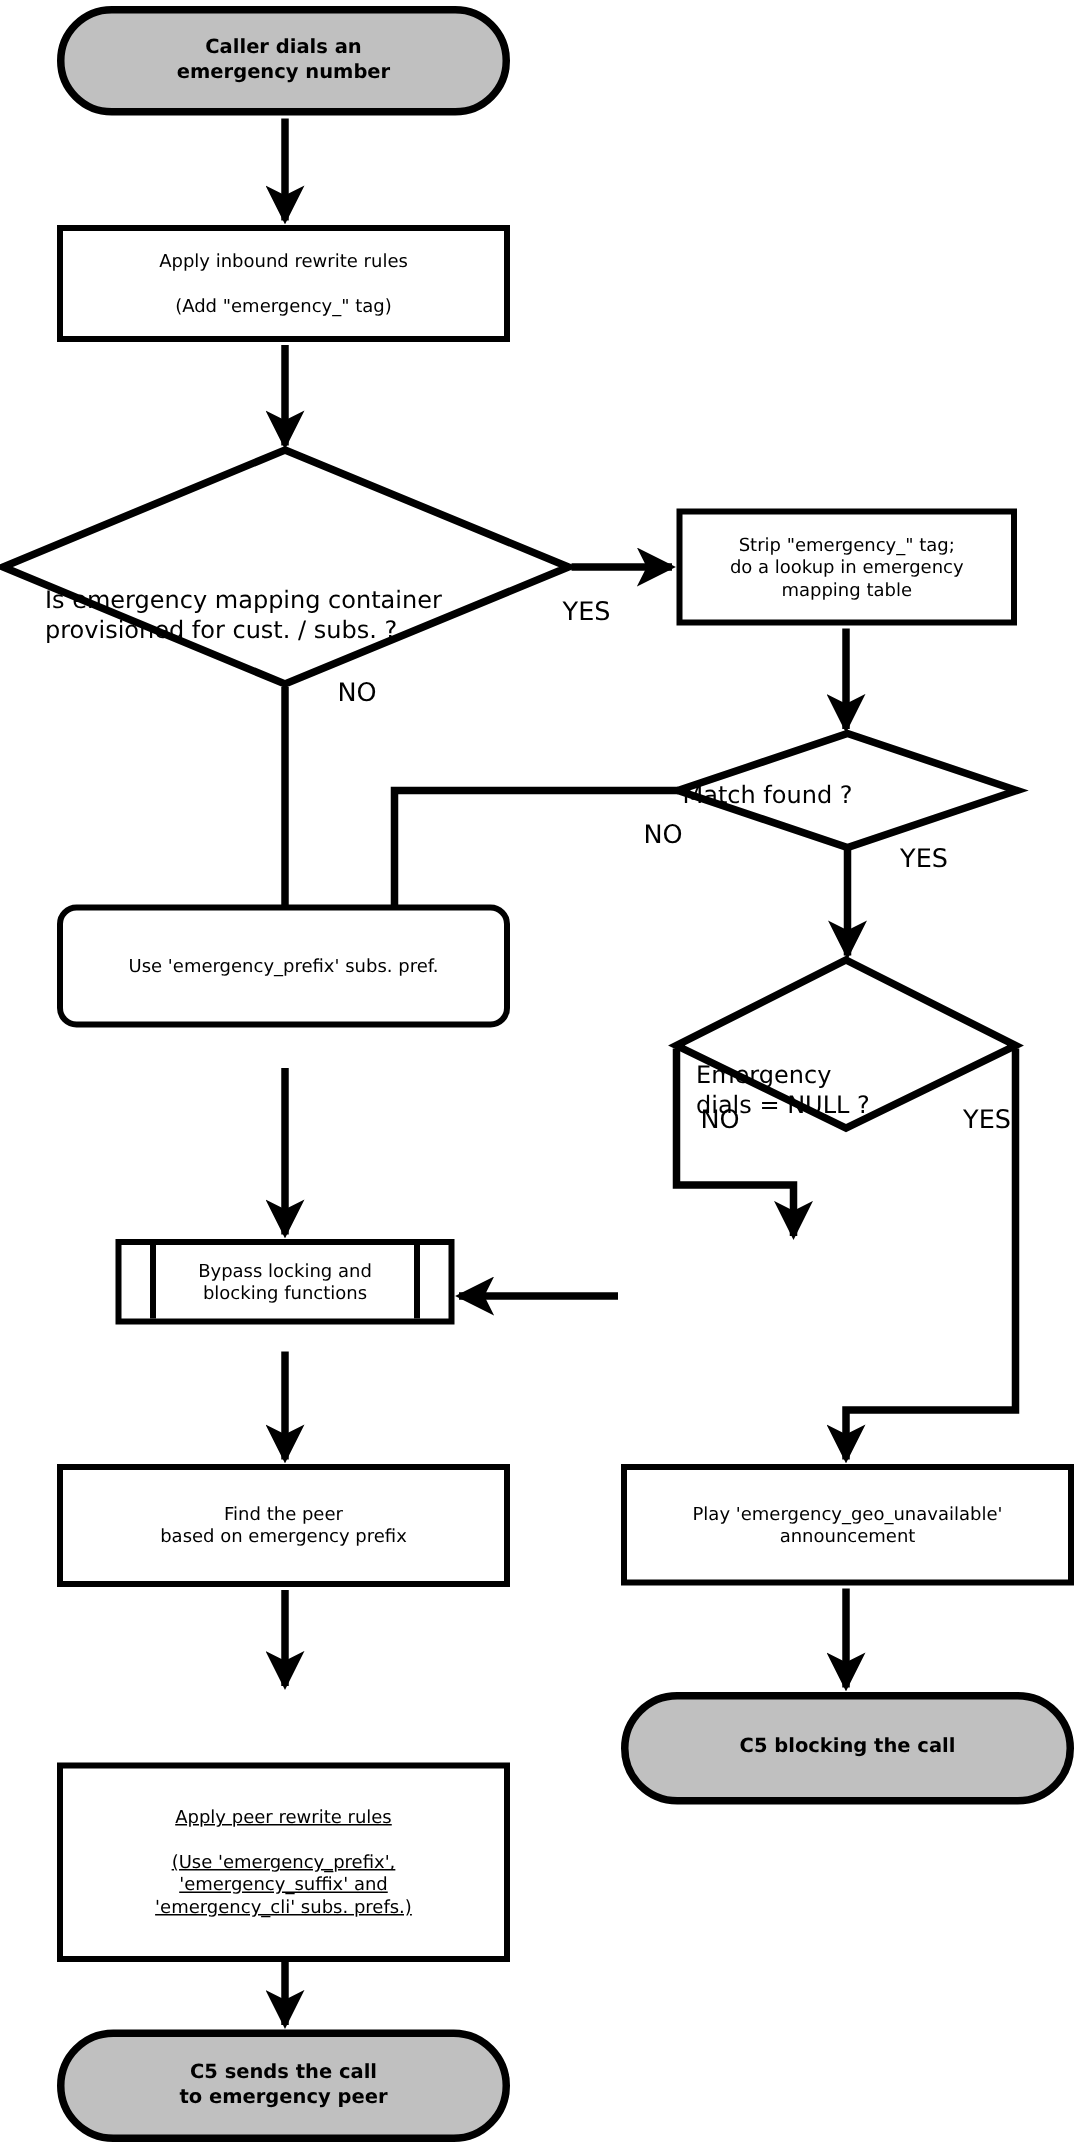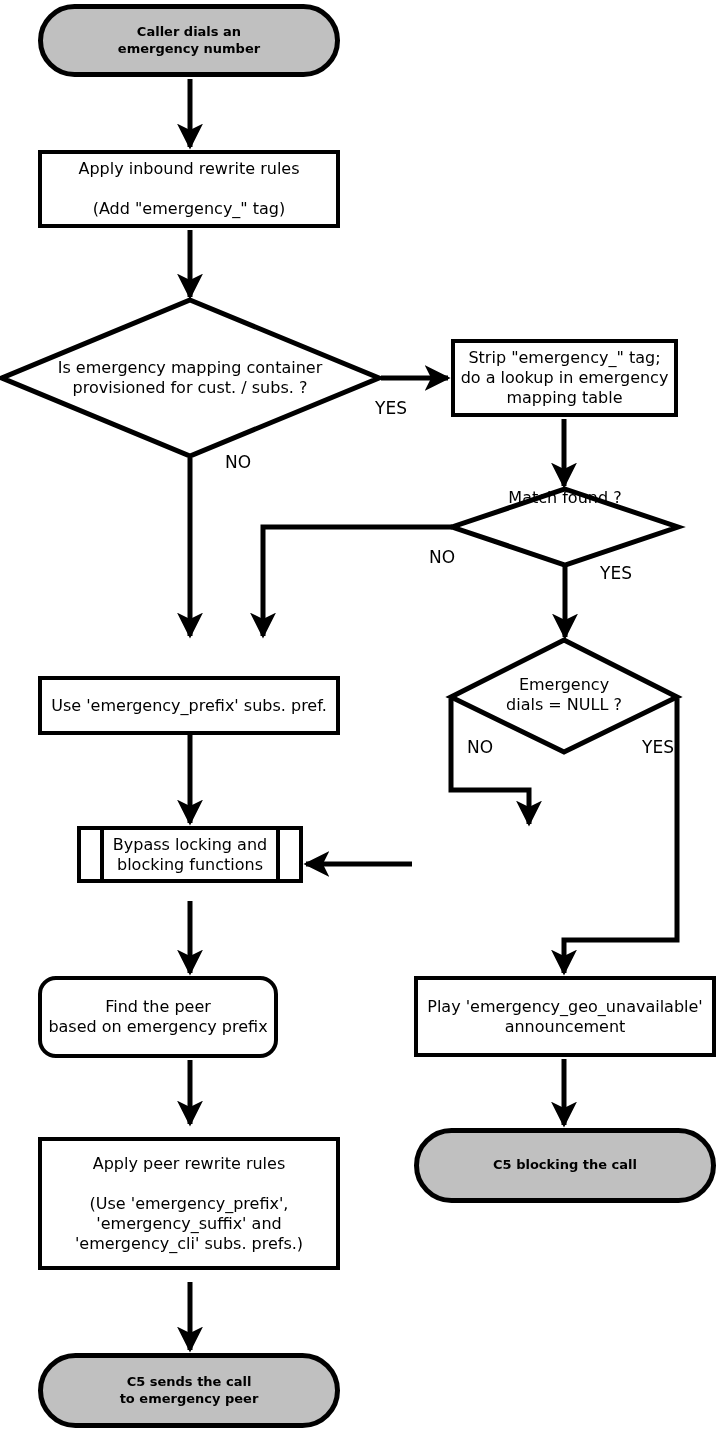--- a/index.html
+++ b/index.html
@@ -18,21 +18,21 @@
 
   .node {
     position: absolute;
     box-sizing: border-box;
     display: flex;
     align-items: center;
     justify-content: center;
     text-align: center;
     background: var(--process-fill, #ffffff);
     border: 4px solid var(--line, #000000);
-    font-size: 16px;
+    font-size: 12px;
     line-height: 1.25;
     white-space: pre-line;
   }
   .terminal {
     border-width: 5px;
     border-radius: 38px;
     background: var(--terminal-fill, #c0c0c0);
     font-weight: bold;
     font-size: 13px;
   }
@@ -42,25 +42,25 @@
     top: 0; bottom: 0;
     width: 4px;
     background: var(--line, #000000);
   }
   .predef::before { left: 19px; }
   .predef::after  { right: 19px; }
 
   .diamond-label {
     position: absolute;
     transform: translate(-50%, -50%);
-    text-align: center;
     font-size: 16px;
     line-height: 1.25;
     white-space: pre-line;
     background: transparent;
+    margin-top: 32px;
   }
   .edge-label {
     position: absolute;
     transform: translate(-50%, -50%);
     font-size: 17px;
     background: transparent;
   }
 </style>
 </head>
 <body>
@@ -104,36 +104,36 @@
 
   <div class="diamond-label" style="left:190px; top:378px; width:320px;">Is emergency mapping container
 provisioned for cust. / subs. ?</div>
 
   <div class="node" style="left:451px; top:339px; width:227px; height:78px;">Strip "emergency_" tag;
 do a lookup in emergency
 mapping table</div>
 
   <div class="diamond-label" style="left:565px; top:498px; width:220px;">Match found ?</div>
 
-  <div class="node" style="left:38px; top:676px; width:302px; height:59px;">Use 'emergency_prefix' subs. pref.</div>
+  <div class="node" style="left:38px; top:603px; width:302px; height:82px;border-radius:13px;">Use 'emergency_prefix' subs. pref.</div>
 
   <div class="diamond-label" style="left:564px; top:695px; width:200px;">Emergency
 dials = NULL ?</div>
 
 
   <div class="node predef" style="left:77px; top:826px; width:226px; height:57px;">Bypass locking and
 blocking functions</div>
 
-  <div class="node" style="left:38px; top:976px; width:240px; height:82px;border-radius:18px;">Find the peer
+  <div class="node" style="left:38px; top:976px; width:302px; height:82px;">Find the peer
 based on emergency prefix</div>
 
   <div class="node" style="left:414px; top:976px; width:302px; height:81px;text-align:center;">Play 'emergency_geo_unavailable'
 announcement</div>
 
-  <div class="node" style="left:38px; top:1137px; width:302px; height:133px;">Apply peer rewrite rules
+  <div class="node" style="left:38px; top:1175px; width:302px; height:133px;text-decoration:underline;">Apply peer rewrite rules
 
 (Use 'emergency_prefix',
 'emergency_suffix' and
 'emergency_cli' subs. prefs.)</div>
 
   <div class="node terminal" style="left:414px; top:1128px; width:302px; height:75px;">C5 blocking the call</div>
 
   <div class="node terminal" style="left:38px; top:1353px; width:302px; height:75px;">C5 sends the call
 to emergency peer</div>
 

